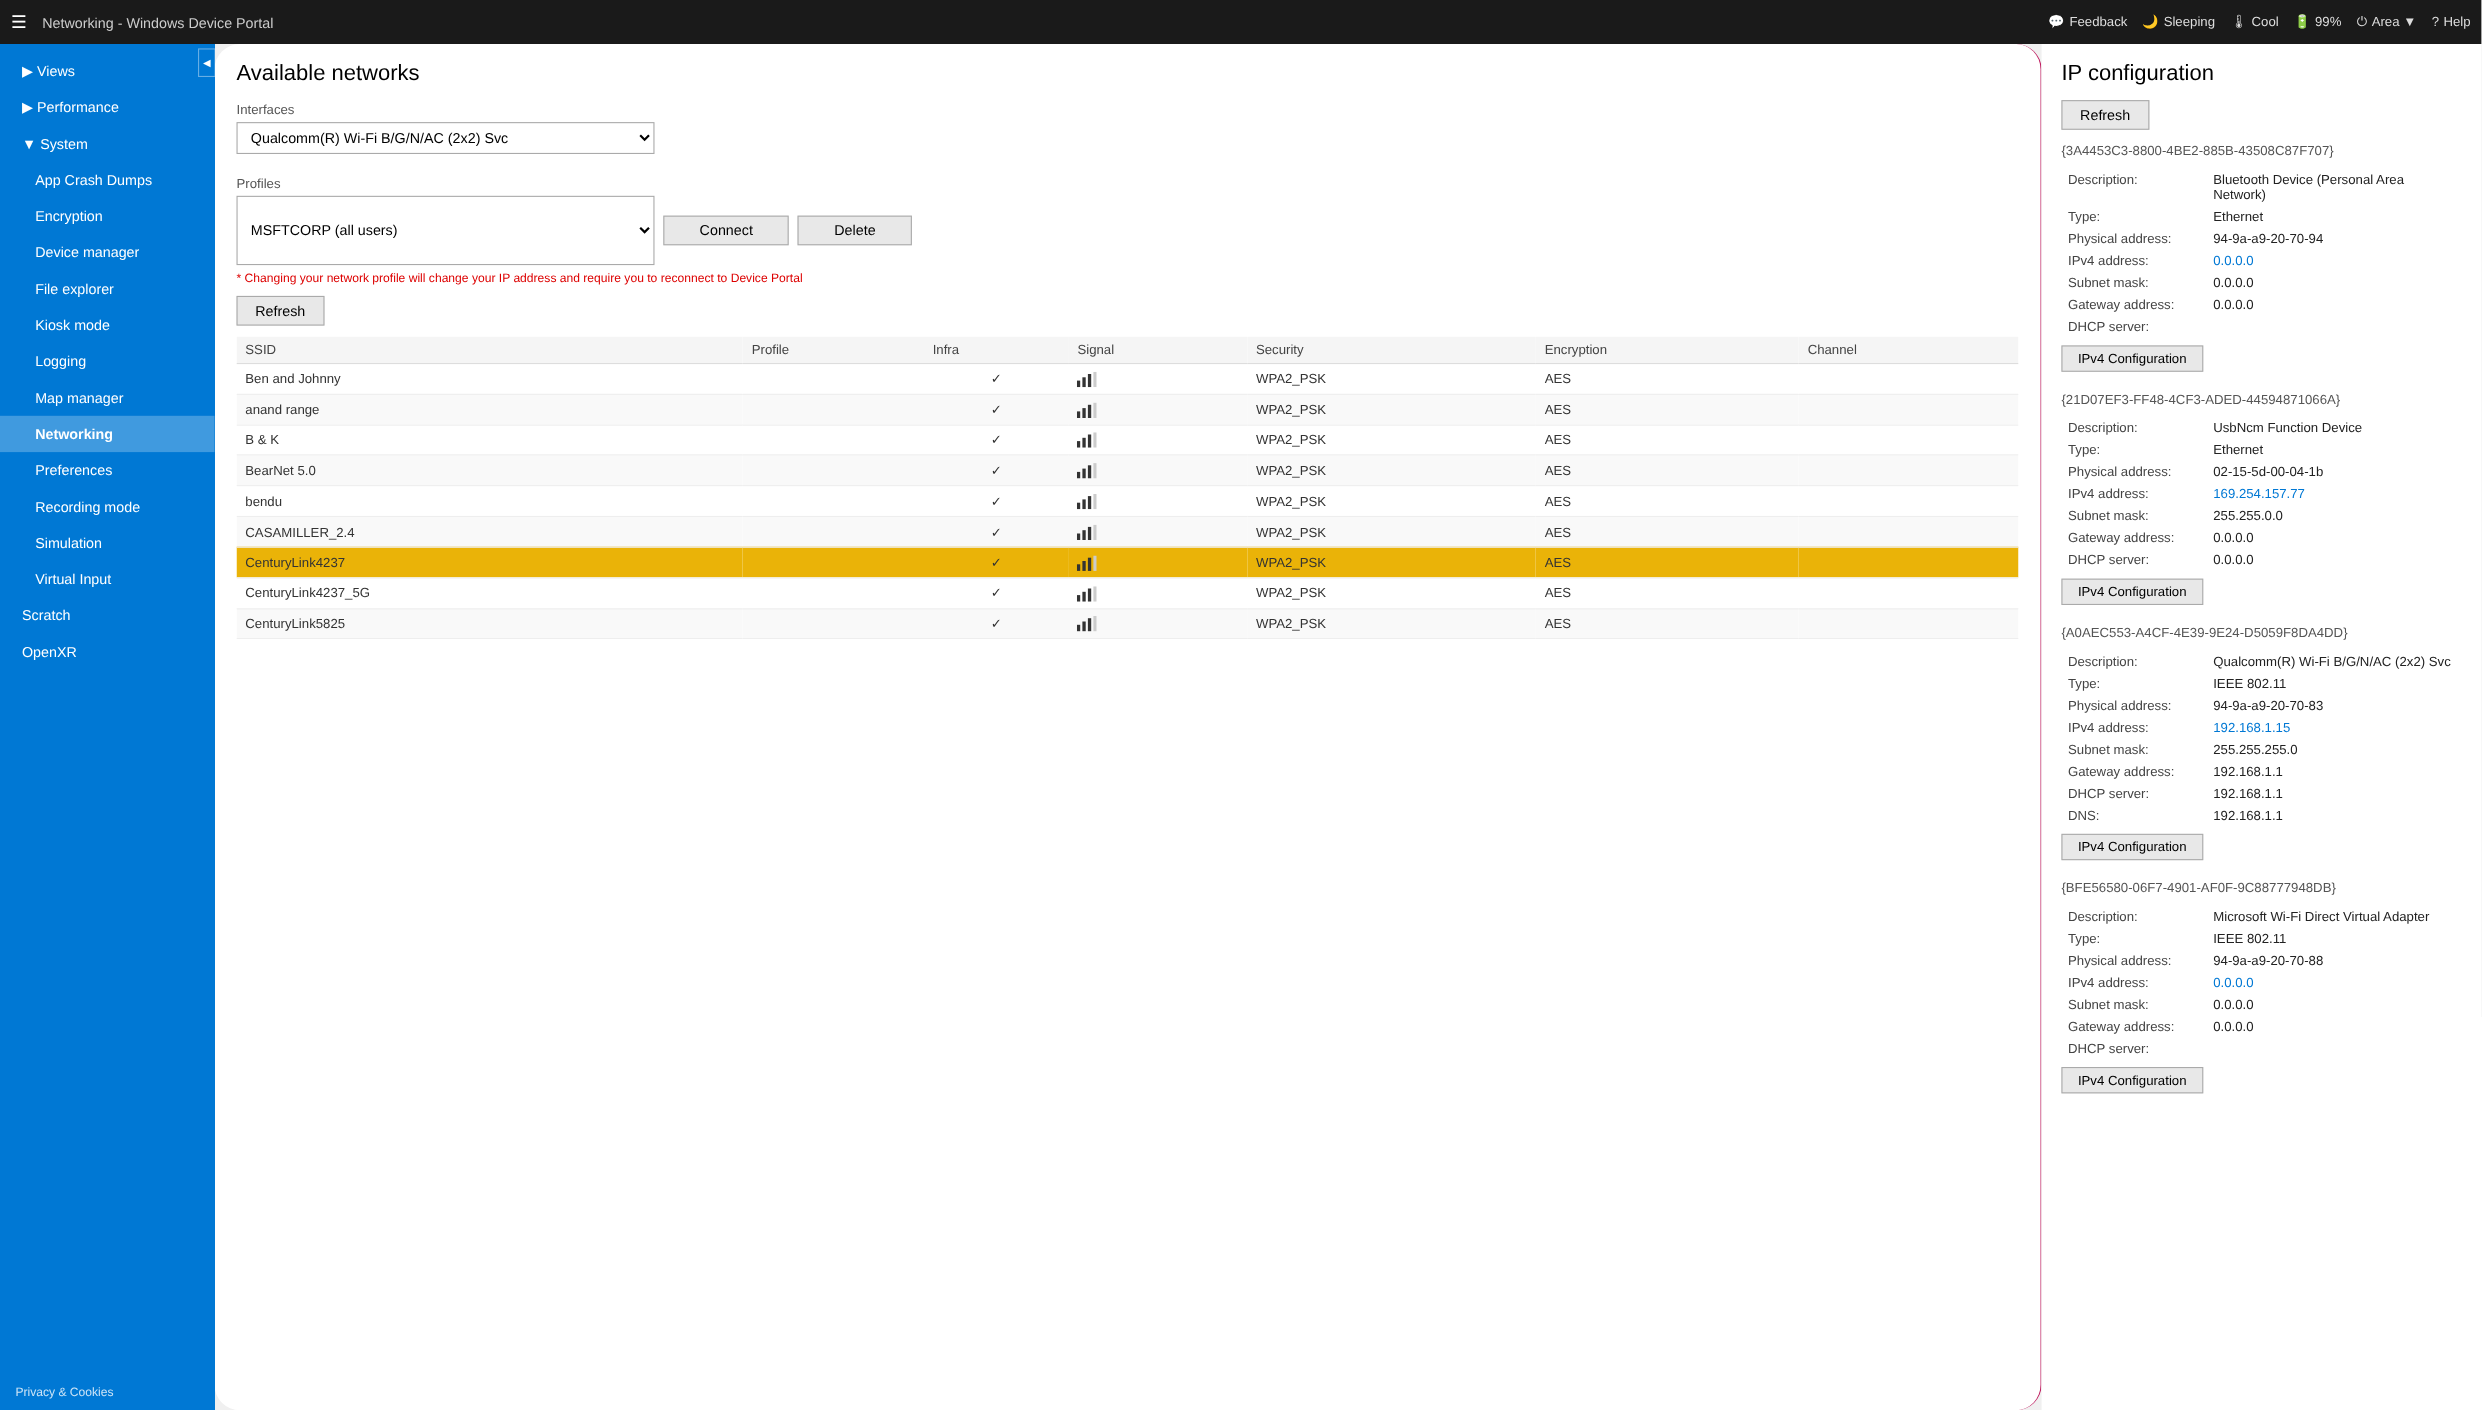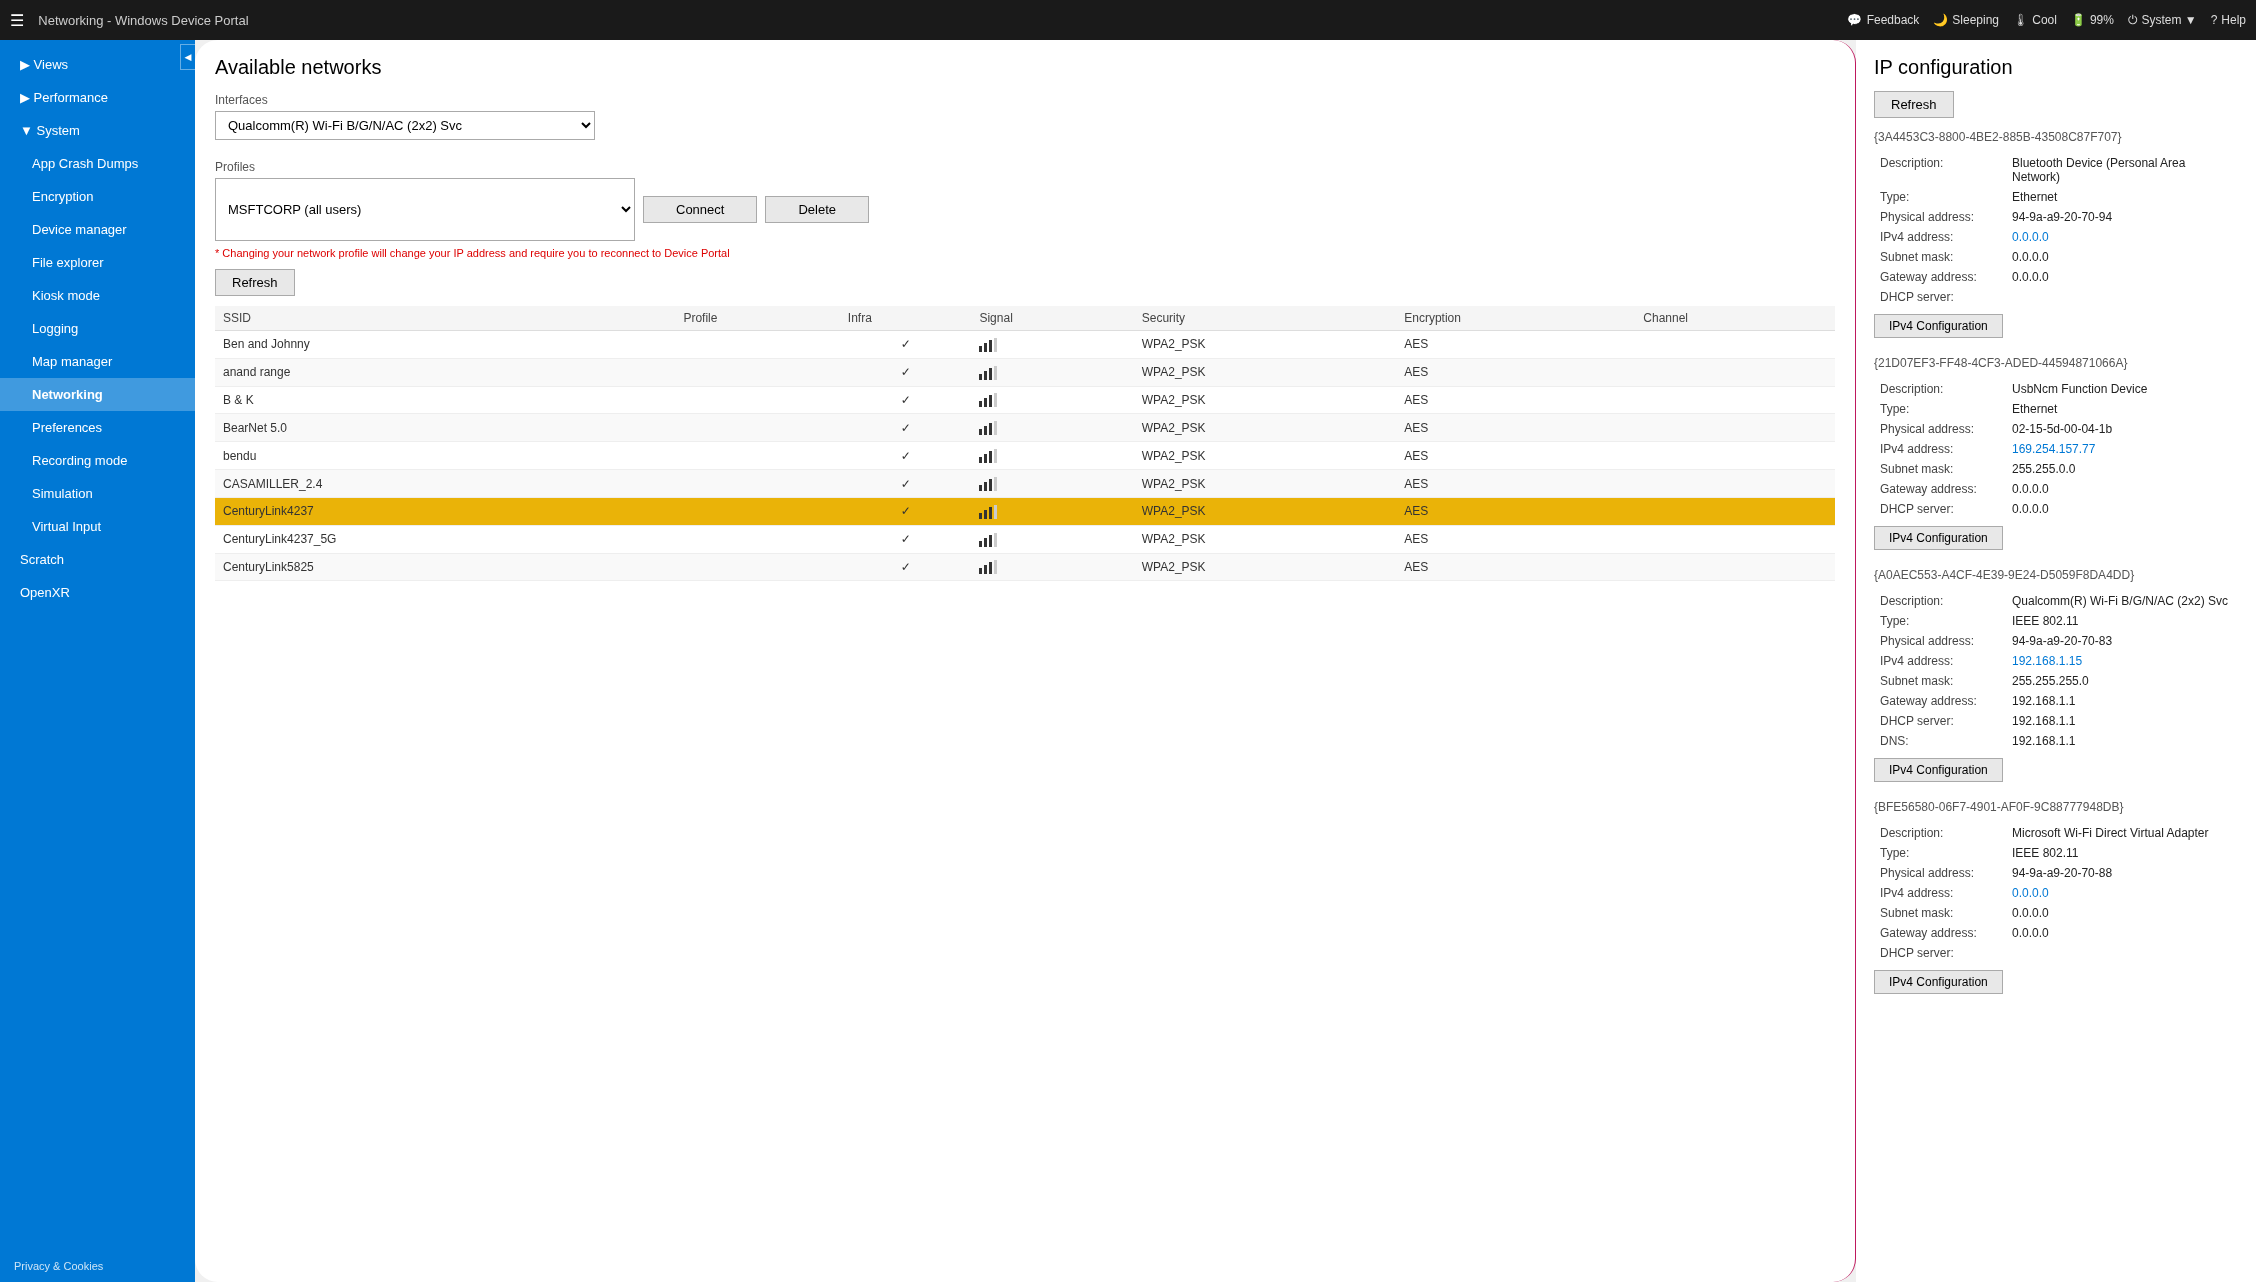--- a/index.html
+++ b/index.html
@@ -74,21 +74,21 @@
     .interfaces-select {
       width: 380px;
       padding: 5px 8px;
       border: 1px solid #aaa;
       background: #fff;
       font-size: 13px;
       margin-bottom: 10px;
     }
     .profiles-row { display: flex; align-items: center; gap: 8px; margin-bottom: 6px; }
     .profiles-select {
-      width: 420px;
+      width: 380px;
       padding: 22px 8px;
       border: 1px solid #aaa;
       background: #fff;
       font-size: 13px;
     }
     .btn {
       padding: 5px 32px;
       border: 1px solid #aaa;
       background: #e8e8e8;
       cursor: pointer;
@@ -161,21 +161,21 @@
 <body>
 
 <div id="topbar">
   <span class="menu-icon">☰</span>
   <span class="title">Networking - Windows Device Portal</span>
   <div class="top-actions">
     <span>💬 <span>Feedback</span></span>
     <span>🌙 <span>Sleeping</span></span>
     <span>🌡 <span>Cool</span></span>
     <span>🔋 <span>99%</span></span>
-    <span>⏻ <span>System ▼</span></span>
+    <span>⏻ <span>Area ▼</span></span>
     <span>? <span>Help</span></span>
   </div>
 </div>
 
 <div id="main-layout">
 
   <div id="sidebar" style="position:relative;">
     <div style="position:absolute;right:-1px;top:4px;background:#0078d4;border:1px solid rgba(255,255,255,0.4);color:#fff;width:16px;height:26px;display:flex;align-items:center;justify-content:center;cursor:pointer;font-size:9px;z-index:10;">◀</div>
 
     <div class="sidebar-item" style="margin-top:8px;">

